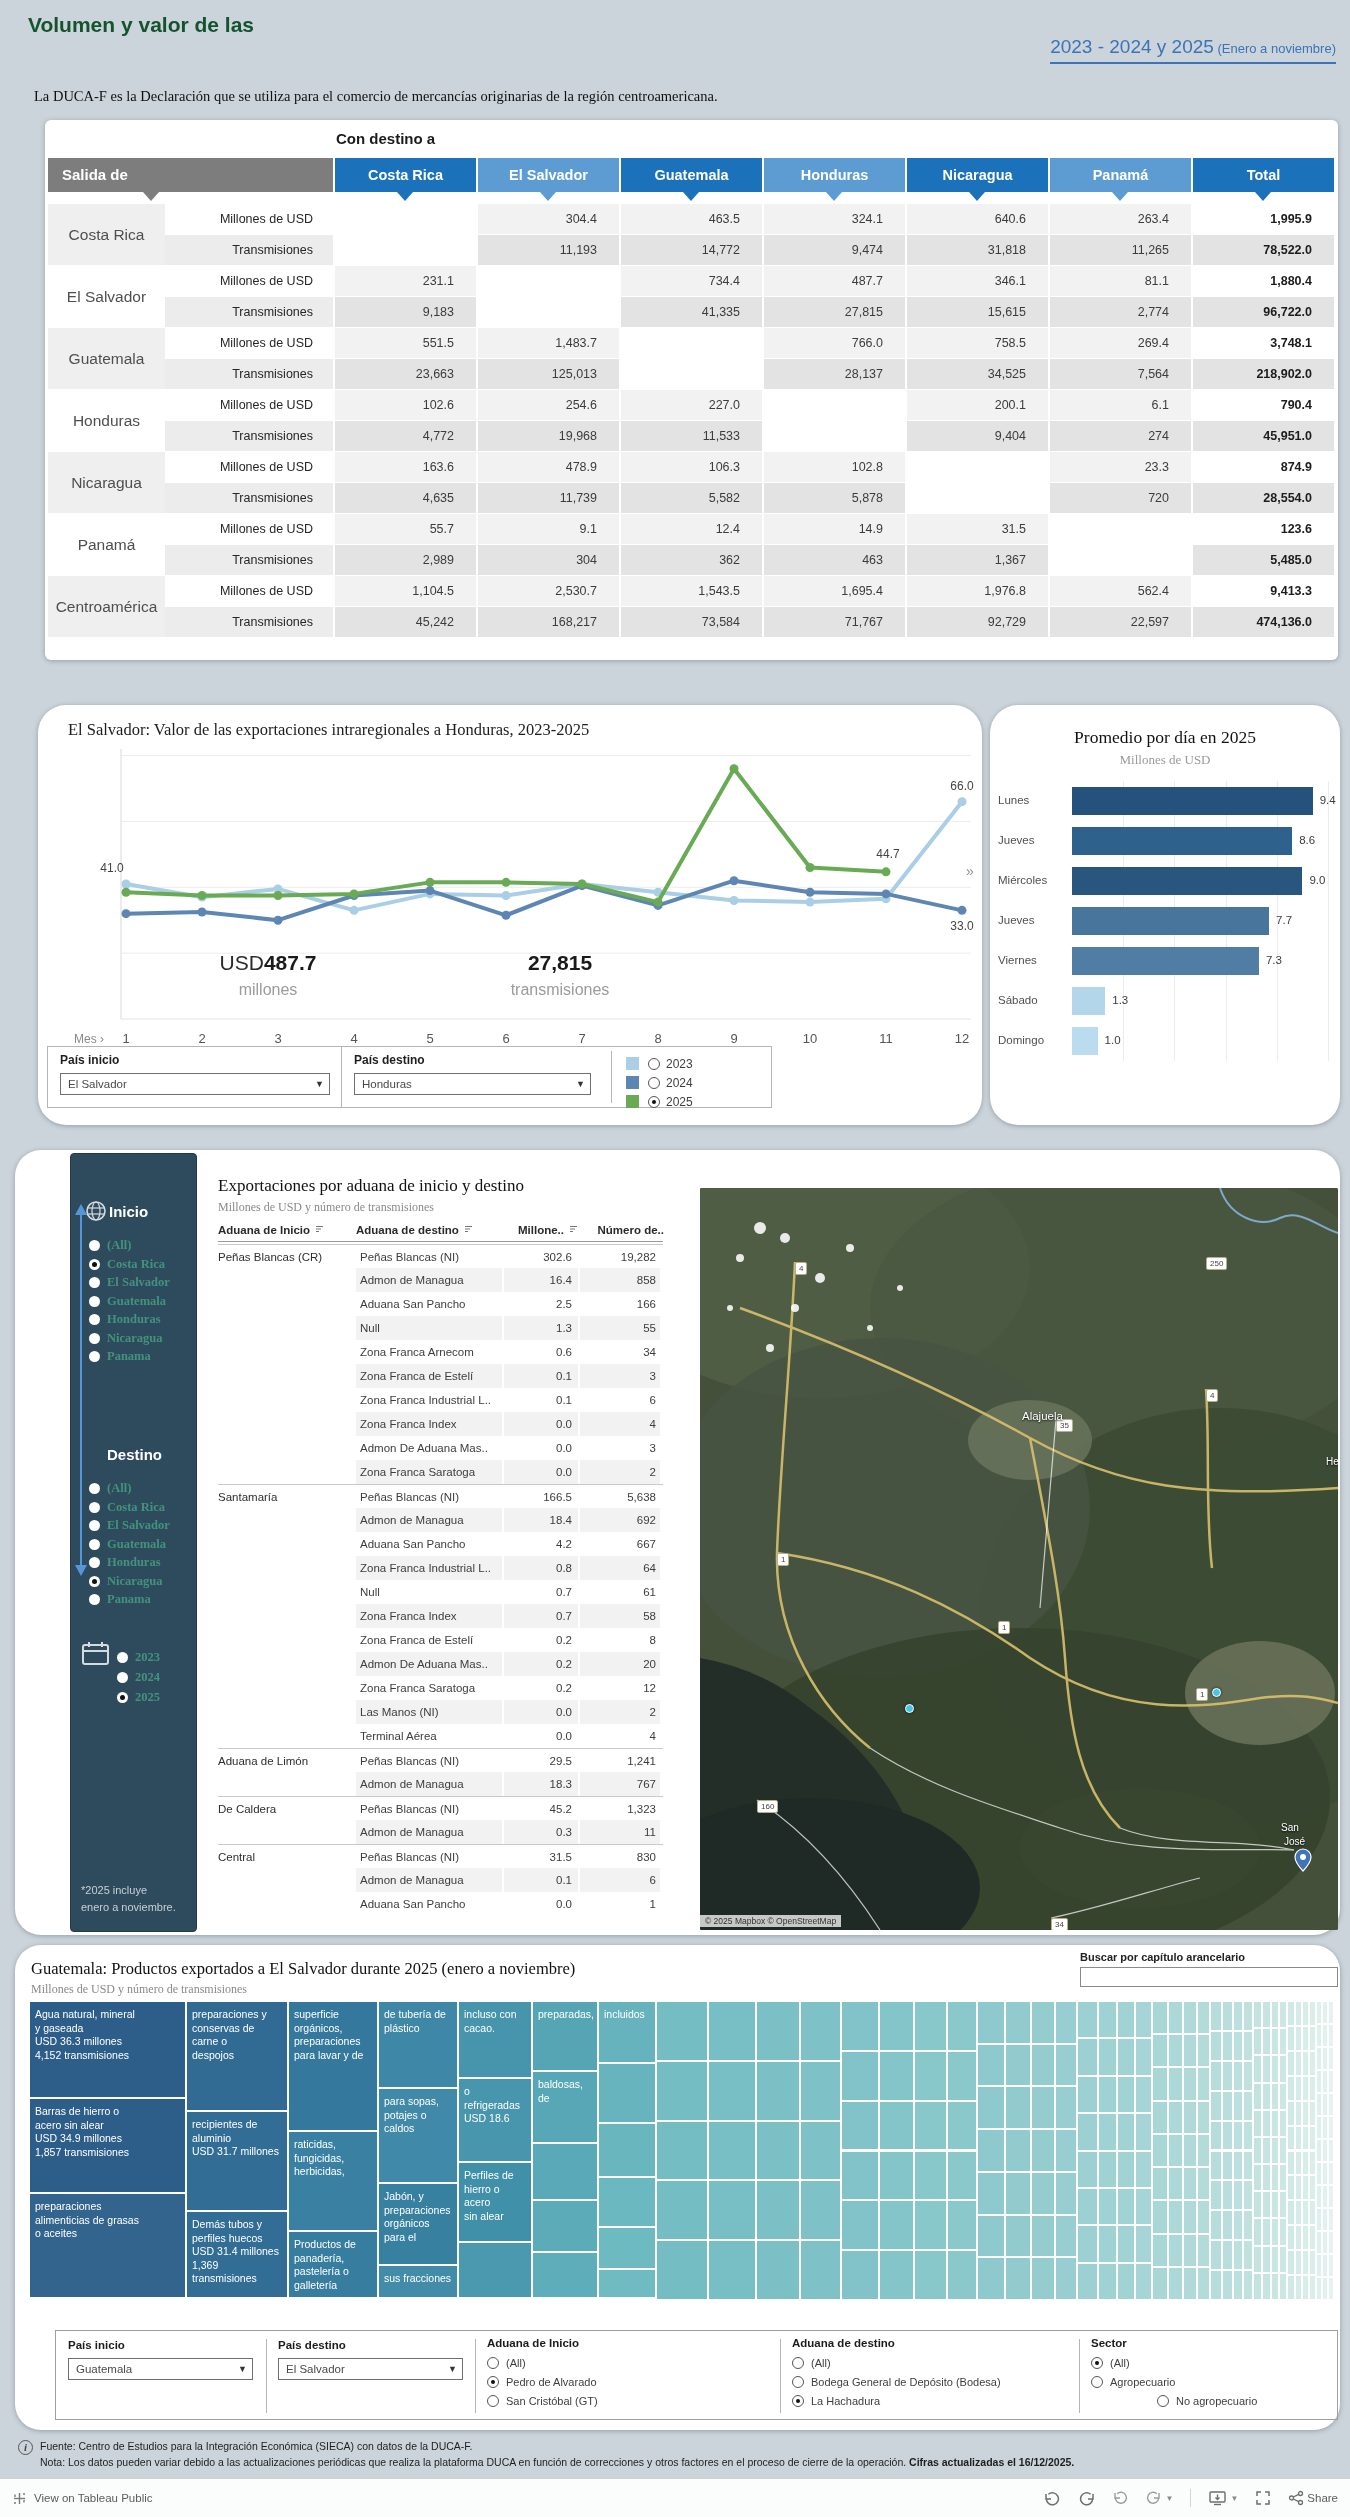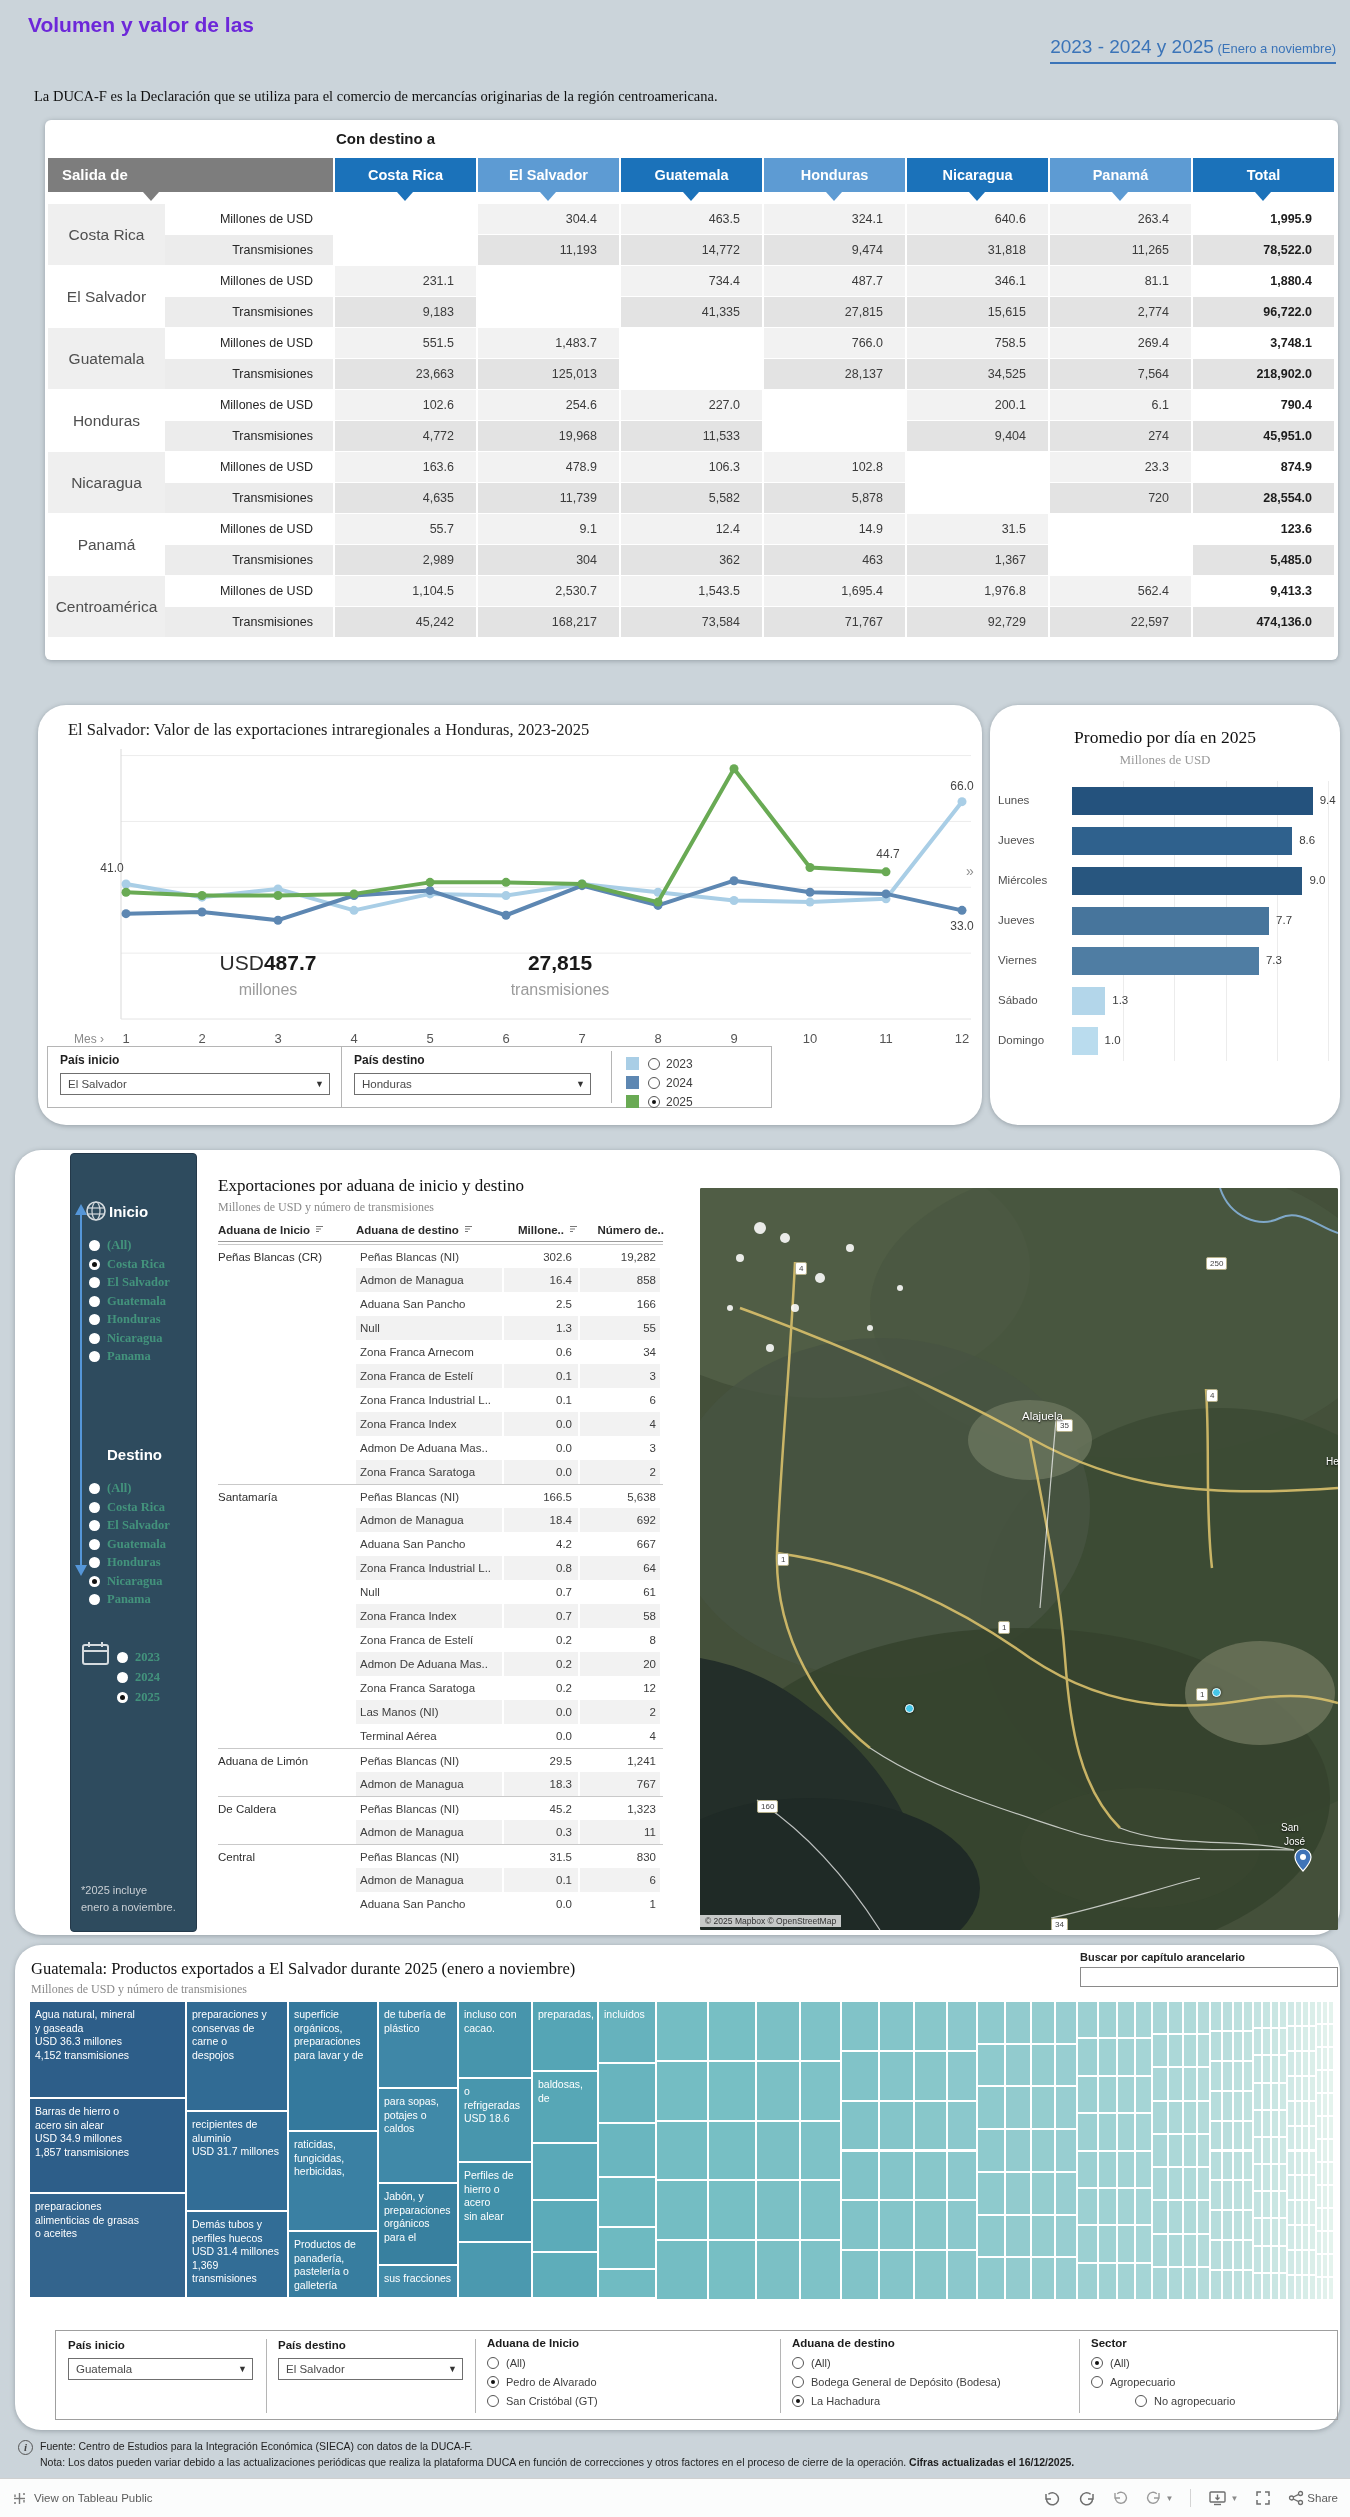--- a/index.html
+++ b/index.html
@@ -1,20 +1,20 @@
 <!DOCTYPE html>
 <html><head>
 <meta charset="utf-8">
 <style>
 *{margin:0;padding:0;box-sizing:border-box;}
 html,body{background:#b9c3ca;}
 #app{position:relative;width:1350px;height:2517px;background:#cbd4da;font-family:"Liberation Sans",sans-serif;overflow:hidden;}
 .card{position:absolute;background:#fff;box-shadow:0 1px 5px rgba(50,60,70,.35);}
 
-.kicker{position:absolute;left:28px;top:13px;font-size:21px;font-weight:bold;color:#6d28d9;}
+.kicker{position:absolute;left:28px;top:13px;font-size:21px;font-weight:bold;color:#14532d;}
 .h-title{position:absolute;left:28px;top:44px;font-size:27px;color:#4d4d4d;}
 .h-title b{color:#262626;}
 .h-sub{position:absolute;left:34px;top:88px;font-family:"Liberation Serif",serif;font-size:14.5px;color:#101010;}
 .period{position:absolute;right:14px;top:36px;color:#3b74b8;font-size:19px;border-bottom:2px solid #3b74b8;padding-bottom:4px;}
 .period small{font-size:13px;}
 
 #card-matrix{left:45px;top:120px;width:1293px;height:540px;border-radius:6px;}
 .con-destino{position:absolute;left:291px;top:10px;font-size:15px;font-weight:bold;color:#1b1b1b;}
 #matrix{position:absolute;left:3px;top:38px;font-size:12.5px;}
 .mx-hrow{display:flex;height:34px;}
@@ -1309,21 +1309,21 @@
           <div class="fg-opt" style="left: 1035px; top: 26px;">
             <div class="radio">
               <div class="dot"></div>
             </div>
             <div class="lab">(All)</div>
           </div>
           <div class="fg-opt" style="left: 1035px; top: 45px;">
             <div class="radio"></div>
             <div class="lab">Agropecuario</div>
           </div>
-          <div class="fg-opt" style="left: 1035px; top: 64px; padding-left: 44px;">
+          <div class="fg-opt" style="left: 1057px; top: 64px; padding-left: 44px;">
             <div class="radio"></div>
             <div class="lab">No agropecuario</div>
           </div>
         </div>
     </div>
   </div>
 
   <div class="f-info">i</div>
   <div class="f-line1">Fuente: Centro de Estudios para la Integración Económica (SIECA) con datos de la DUCA-F.</div>
   <div class="f-line2"><span>Nota: Los datos pueden variar debido a las actualizaciones periódicas que realiza la plataforma DUCA en función de correcciones y otros factores en el proceso de cierre de la operación. </span><b>Cifras actualizadas el 16/12/2025.</b></div>

